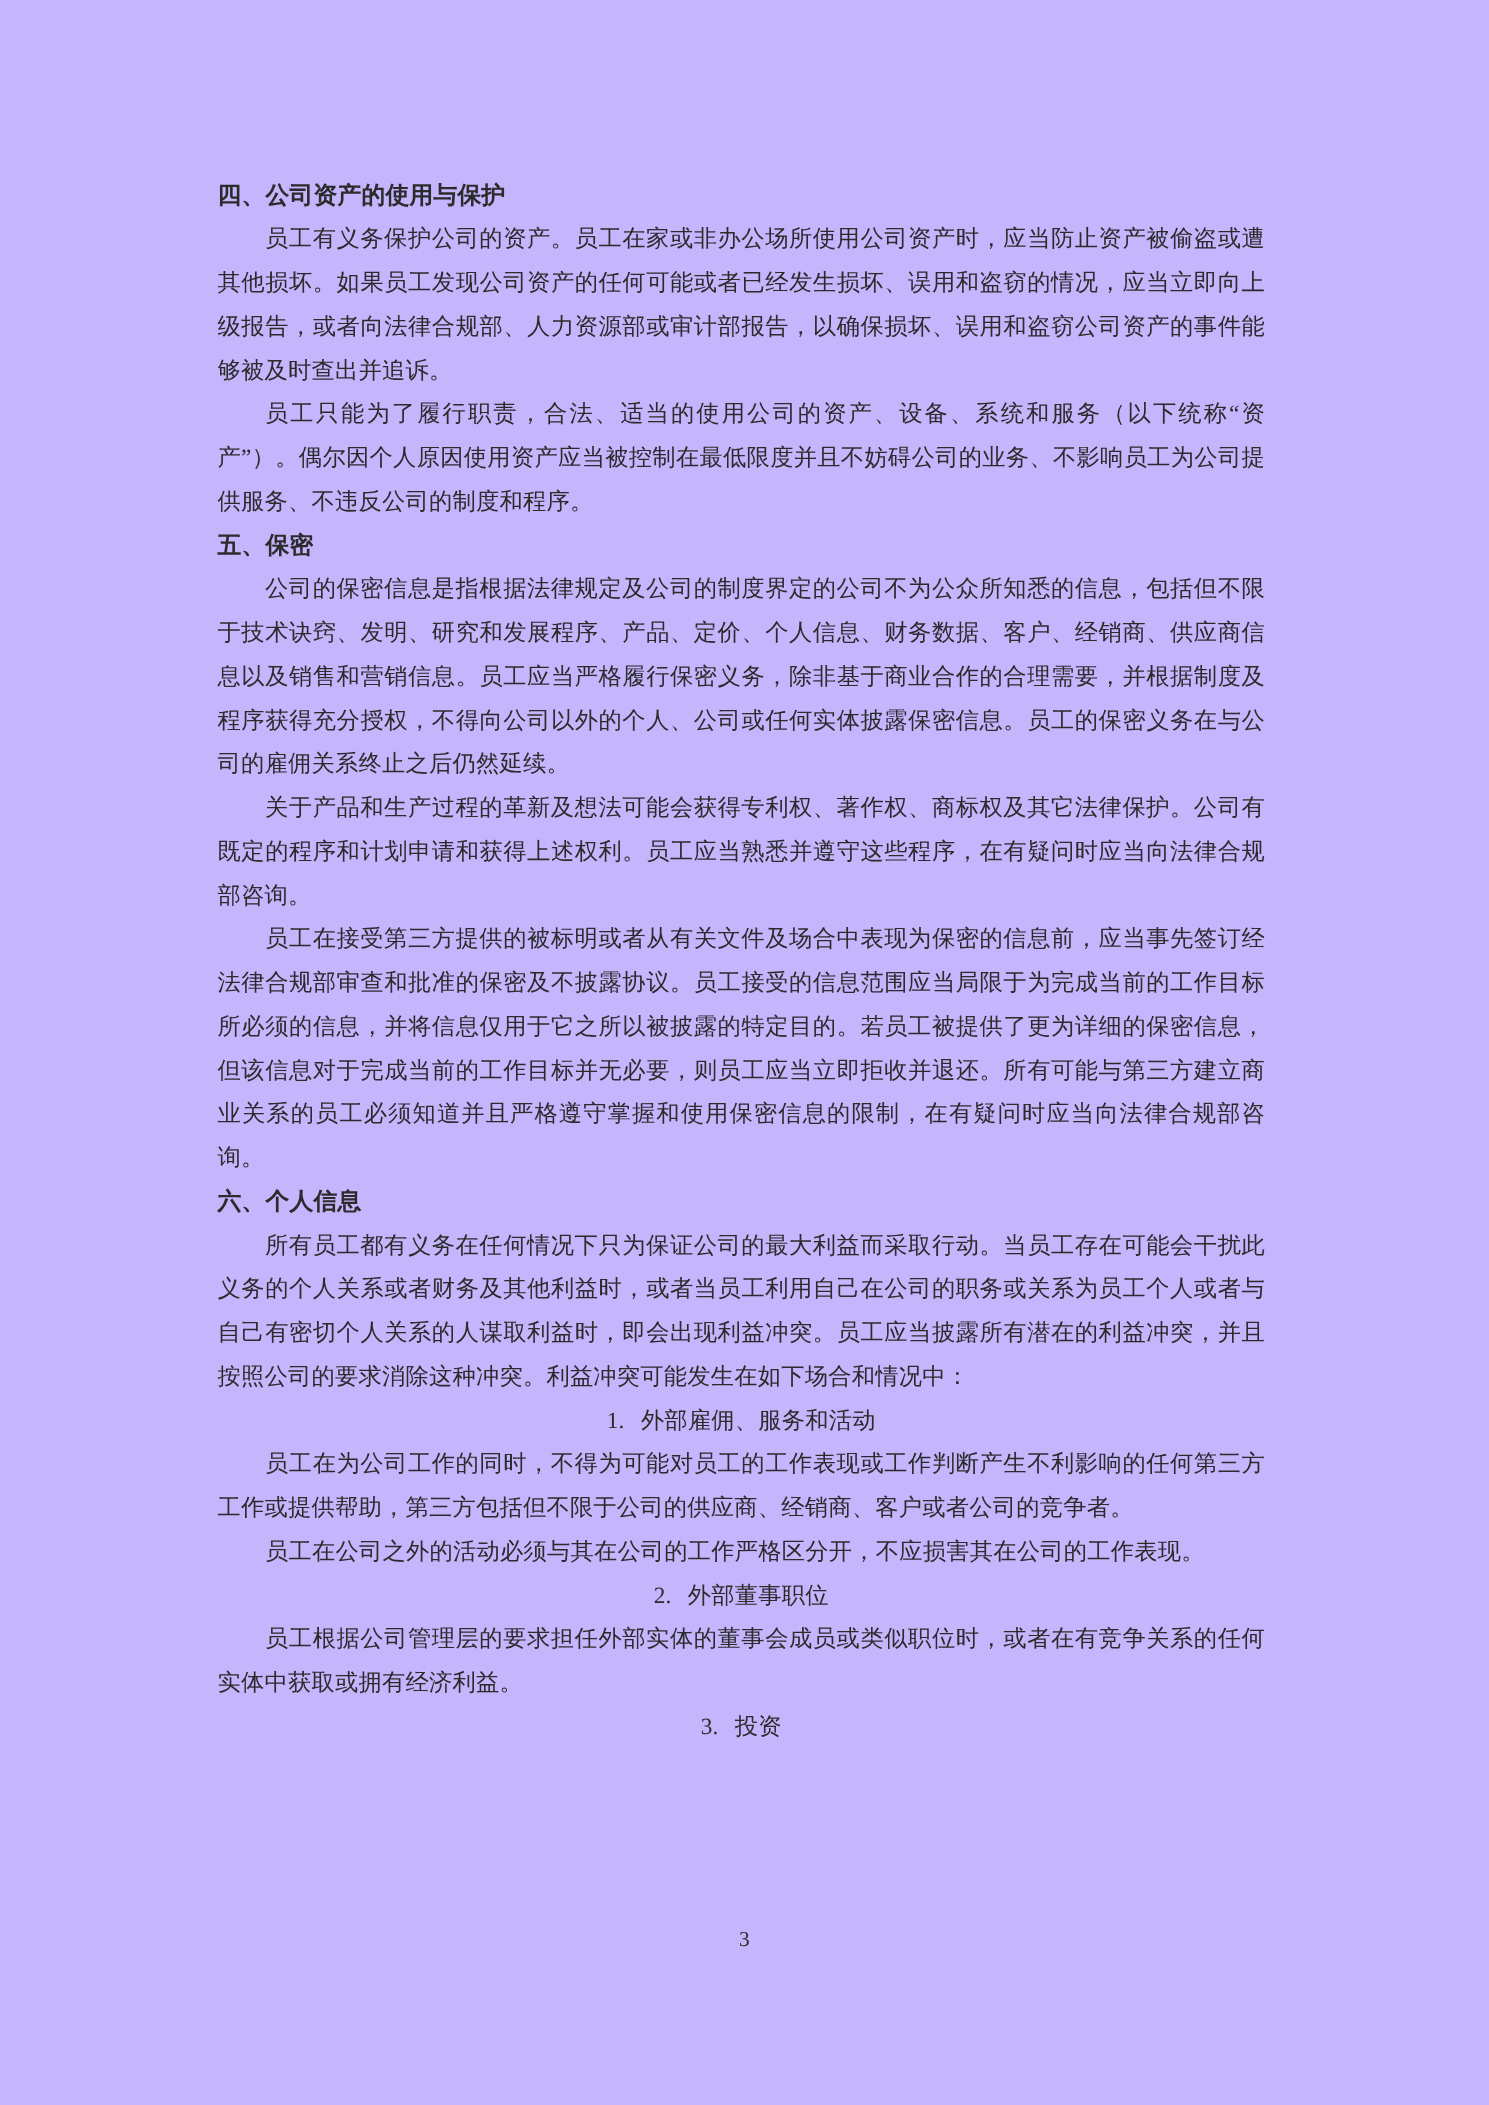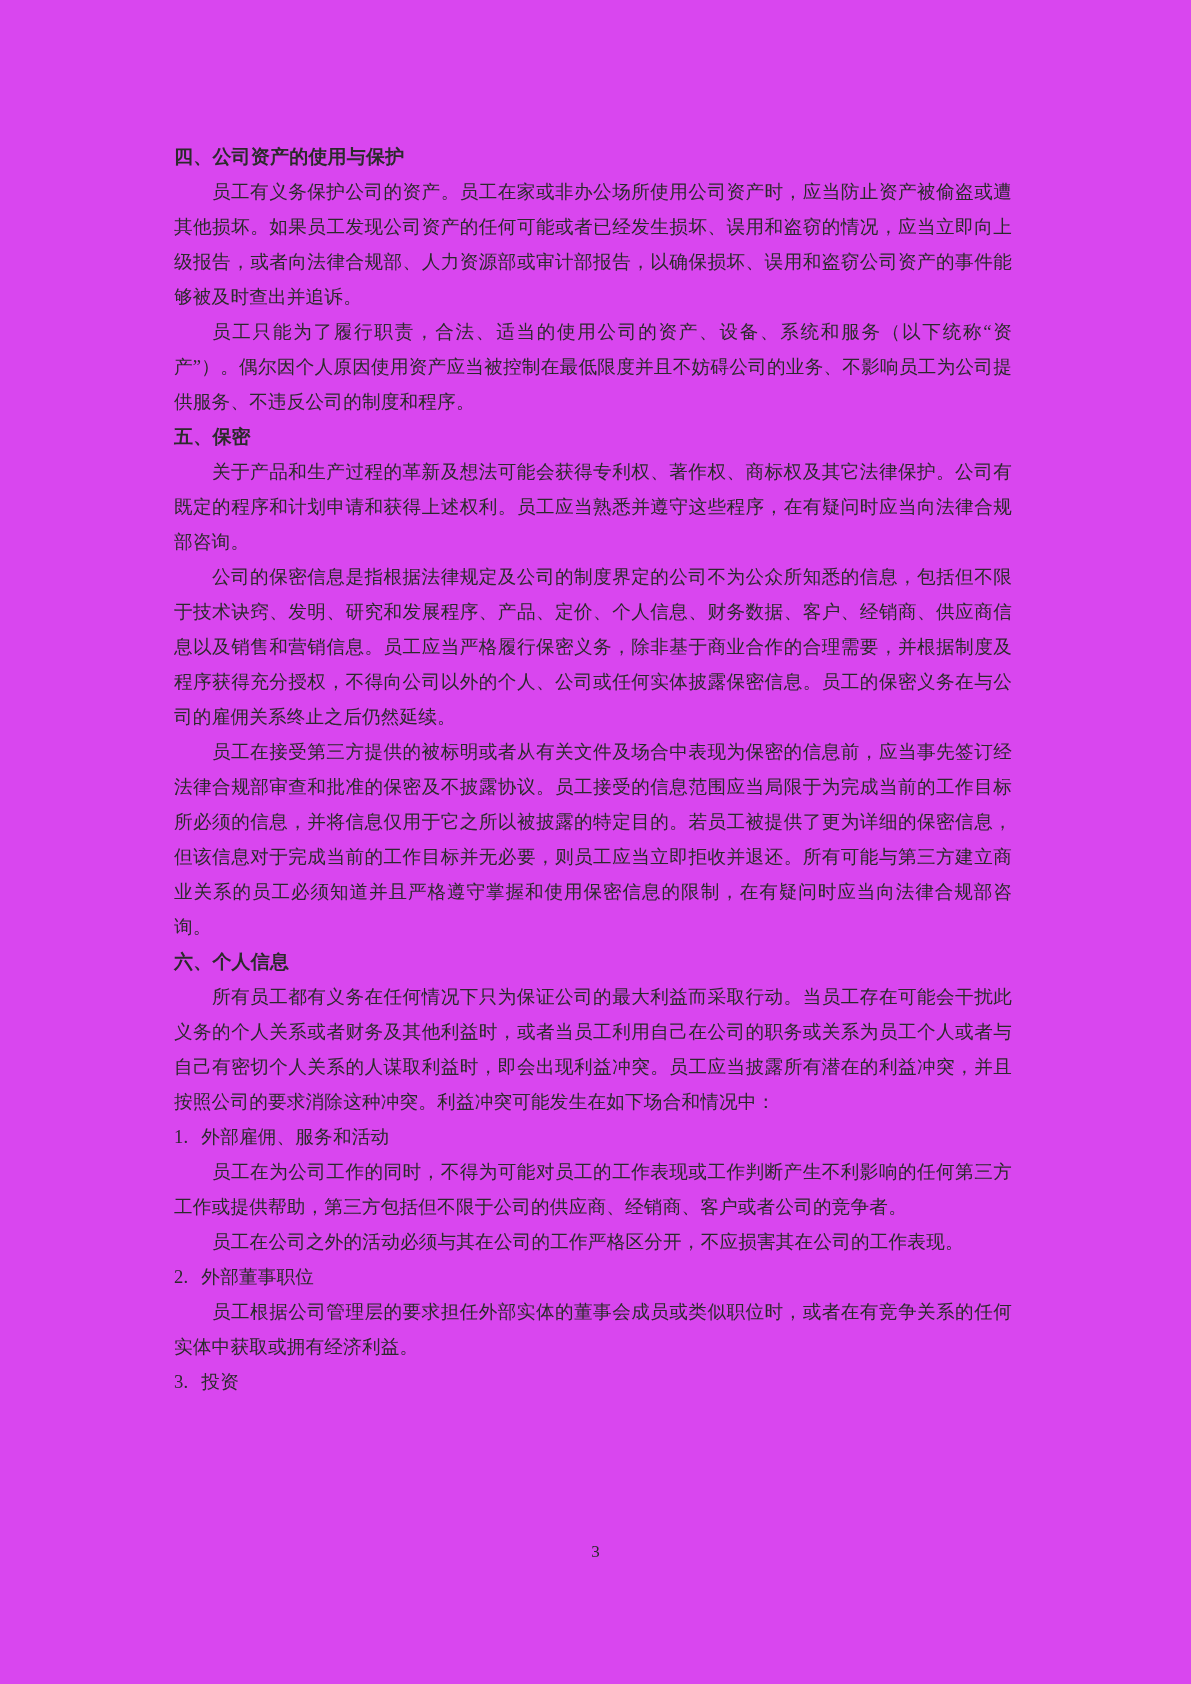--- a/index.html
+++ b/index.html
@@ -11,21 +11,21 @@
     height: 1684px;
     background: #ffffff;
     position: relative;
     font-family: "Liberation Serif", "DejaVu Serif", serif;
     color: #2b2b2b;
     overflow: hidden;
   }
   .doc-page {
     position: absolute;
     inset: 0;
-    background: #d946ef;
+    background: #c4b5fd;
   }
   .doc-body {
     position: absolute;
     left: 174px;
     top: 139px;
     width: 838px;
     font-size: 18.6px;
     line-height: 35px;
     text-align: justify;
     text-justify: inter-ideograph;
@@ -37,21 +37,21 @@
     font-weight: 700;
     line-height: 35px;
     text-align: left;
   }
   .para {
     margin: 0;
     text-indent: 38px;
   }
   .item-head {
     margin: 0;
-    text-align: left;
+    text-align: center;
   }
   .item-num {
     display: inline-block;
     margin-right: 13px;
   }
   .page-footer {
     position: absolute;
     left: 0;
     top: 1540px;
     width: 1191px;
@@ -65,22 +65,22 @@
 </style>
 </head>
 <body>
 
 <main class="doc-page">
   <section class="doc-body" id="doc-body">
       <h2 class="sec-heading">四、公司资产的使用与保护</h2>
       <p class="para">员工有义务保护公司的资产。员工在家或非办公场所使用公司资产时，应当防止资产被偷盗或遭其他损坏。如果员工发现公司资产的任何可能或者已经发生损坏、误用和盗窃的情况，应当立即向上级报告，或者向法律合规部、人力资源部或审计部报告，以确保损坏、误用和盗窃公司资产的事件能够被及时查出并追诉。</p>
       <p class="para">员工只能为了履行职责，合法、适当的使用公司的资产、设备、系统和服务（以下统称“资产”）。偶尔因个人原因使用资产应当被控制在最低限度并且不妨碍公司的业务、不影响员工为公司提供服务、不违反公司的制度和程序。</p>
       <h2 class="sec-heading">五、保密</h2>
+      <p class="para">公司的保密信息是指根据法律规定及公司的制度界定的公司不为公众所知悉的信息，包括但不限于技术诀窍、发明、研究和发展程序、产品、定价、个人信息、财务数据、客户、经销商、供应商信息以及销售和营销信息。员工应当严格履行保密义务，除非基于商业合作的合理需要，并根据制度及程序获得充分授权，不得向公司以外的个人、公司或任何实体披露保密信息。员工的保密义务在与公司的雇佣关系终止之后仍然延续。</p>
       <p class="para">关于产品和生产过程的革新及想法可能会获得专利权、著作权、商标权及其它法律保护。公司有既定的程序和计划申请和获得上述权利。员工应当熟悉并遵守这些程序，在有疑问时应当向法律合规部咨询。</p>
-      <p class="para">公司的保密信息是指根据法律规定及公司的制度界定的公司不为公众所知悉的信息，包括但不限于技术诀窍、发明、研究和发展程序、产品、定价、个人信息、财务数据、客户、经销商、供应商信息以及销售和营销信息。员工应当严格履行保密义务，除非基于商业合作的合理需要，并根据制度及程序获得充分授权，不得向公司以外的个人、公司或任何实体披露保密信息。员工的保密义务在与公司的雇佣关系终止之后仍然延续。</p>
       <p class="para">员工在接受第三方提供的被标明或者从有关文件及场合中表现为保密的信息前，应当事先签订经法律合规部审查和批准的保密及不披露协议。员工接受的信息范围应当局限于为完成当前的工作目标所必须的信息，并将信息仅用于它之所以被披露的特定目的。若员工被提供了更为详细的保密信息，但该信息对于完成当前的工作目标并无必要，则员工应当立即拒收并退还。所有可能与第三方建立商业关系的员工必须知道并且严格遵守掌握和使用保密信息的限制，在有疑问时应当向法律合规部咨询。</p>
       <h2 class="sec-heading">六、个人信息</h2>
       <p class="para">所有员工都有义务在任何情况下只为保证公司的最大利益而采取行动。当员工存在可能会干扰此义务的个人关系或者财务及其他利益时，或者当员工利用自己在公司的职务或关系为员工个人或者与自己有密切个人关系的人谋取利益时，即会出现利益冲突。员工应当披露所有潜在的利益冲突，并且按照公司的要求消除这种冲突。利益冲突可能发生在如下场合和情况中：</p>
       <p class="item-head"><span class="item-num">1.</span><span>外部雇佣、服务和活动</span></p>
       <p class="para">员工在为公司工作的同时，不得为可能对员工的工作表现或工作判断产生不利影响的任何第三方工作或提供帮助，第三方包括但不限于公司的供应商、经销商、客户或者公司的竞争者。</p>
       <p class="para">员工在公司之外的活动必须与其在公司的工作严格区分开，不应损害其在公司的工作表现。</p>
       <p class="item-head"><span class="item-num">2.</span><span>外部董事职位</span></p>
       <p class="para">员工根据公司管理层的要求担任外部实体的董事会成员或类似职位时，或者在有竞争关系的任何实体中获取或拥有经济利益。</p>
       <p class="item-head"><span class="item-num">3.</span><span>投资</span></p>
     </section>

